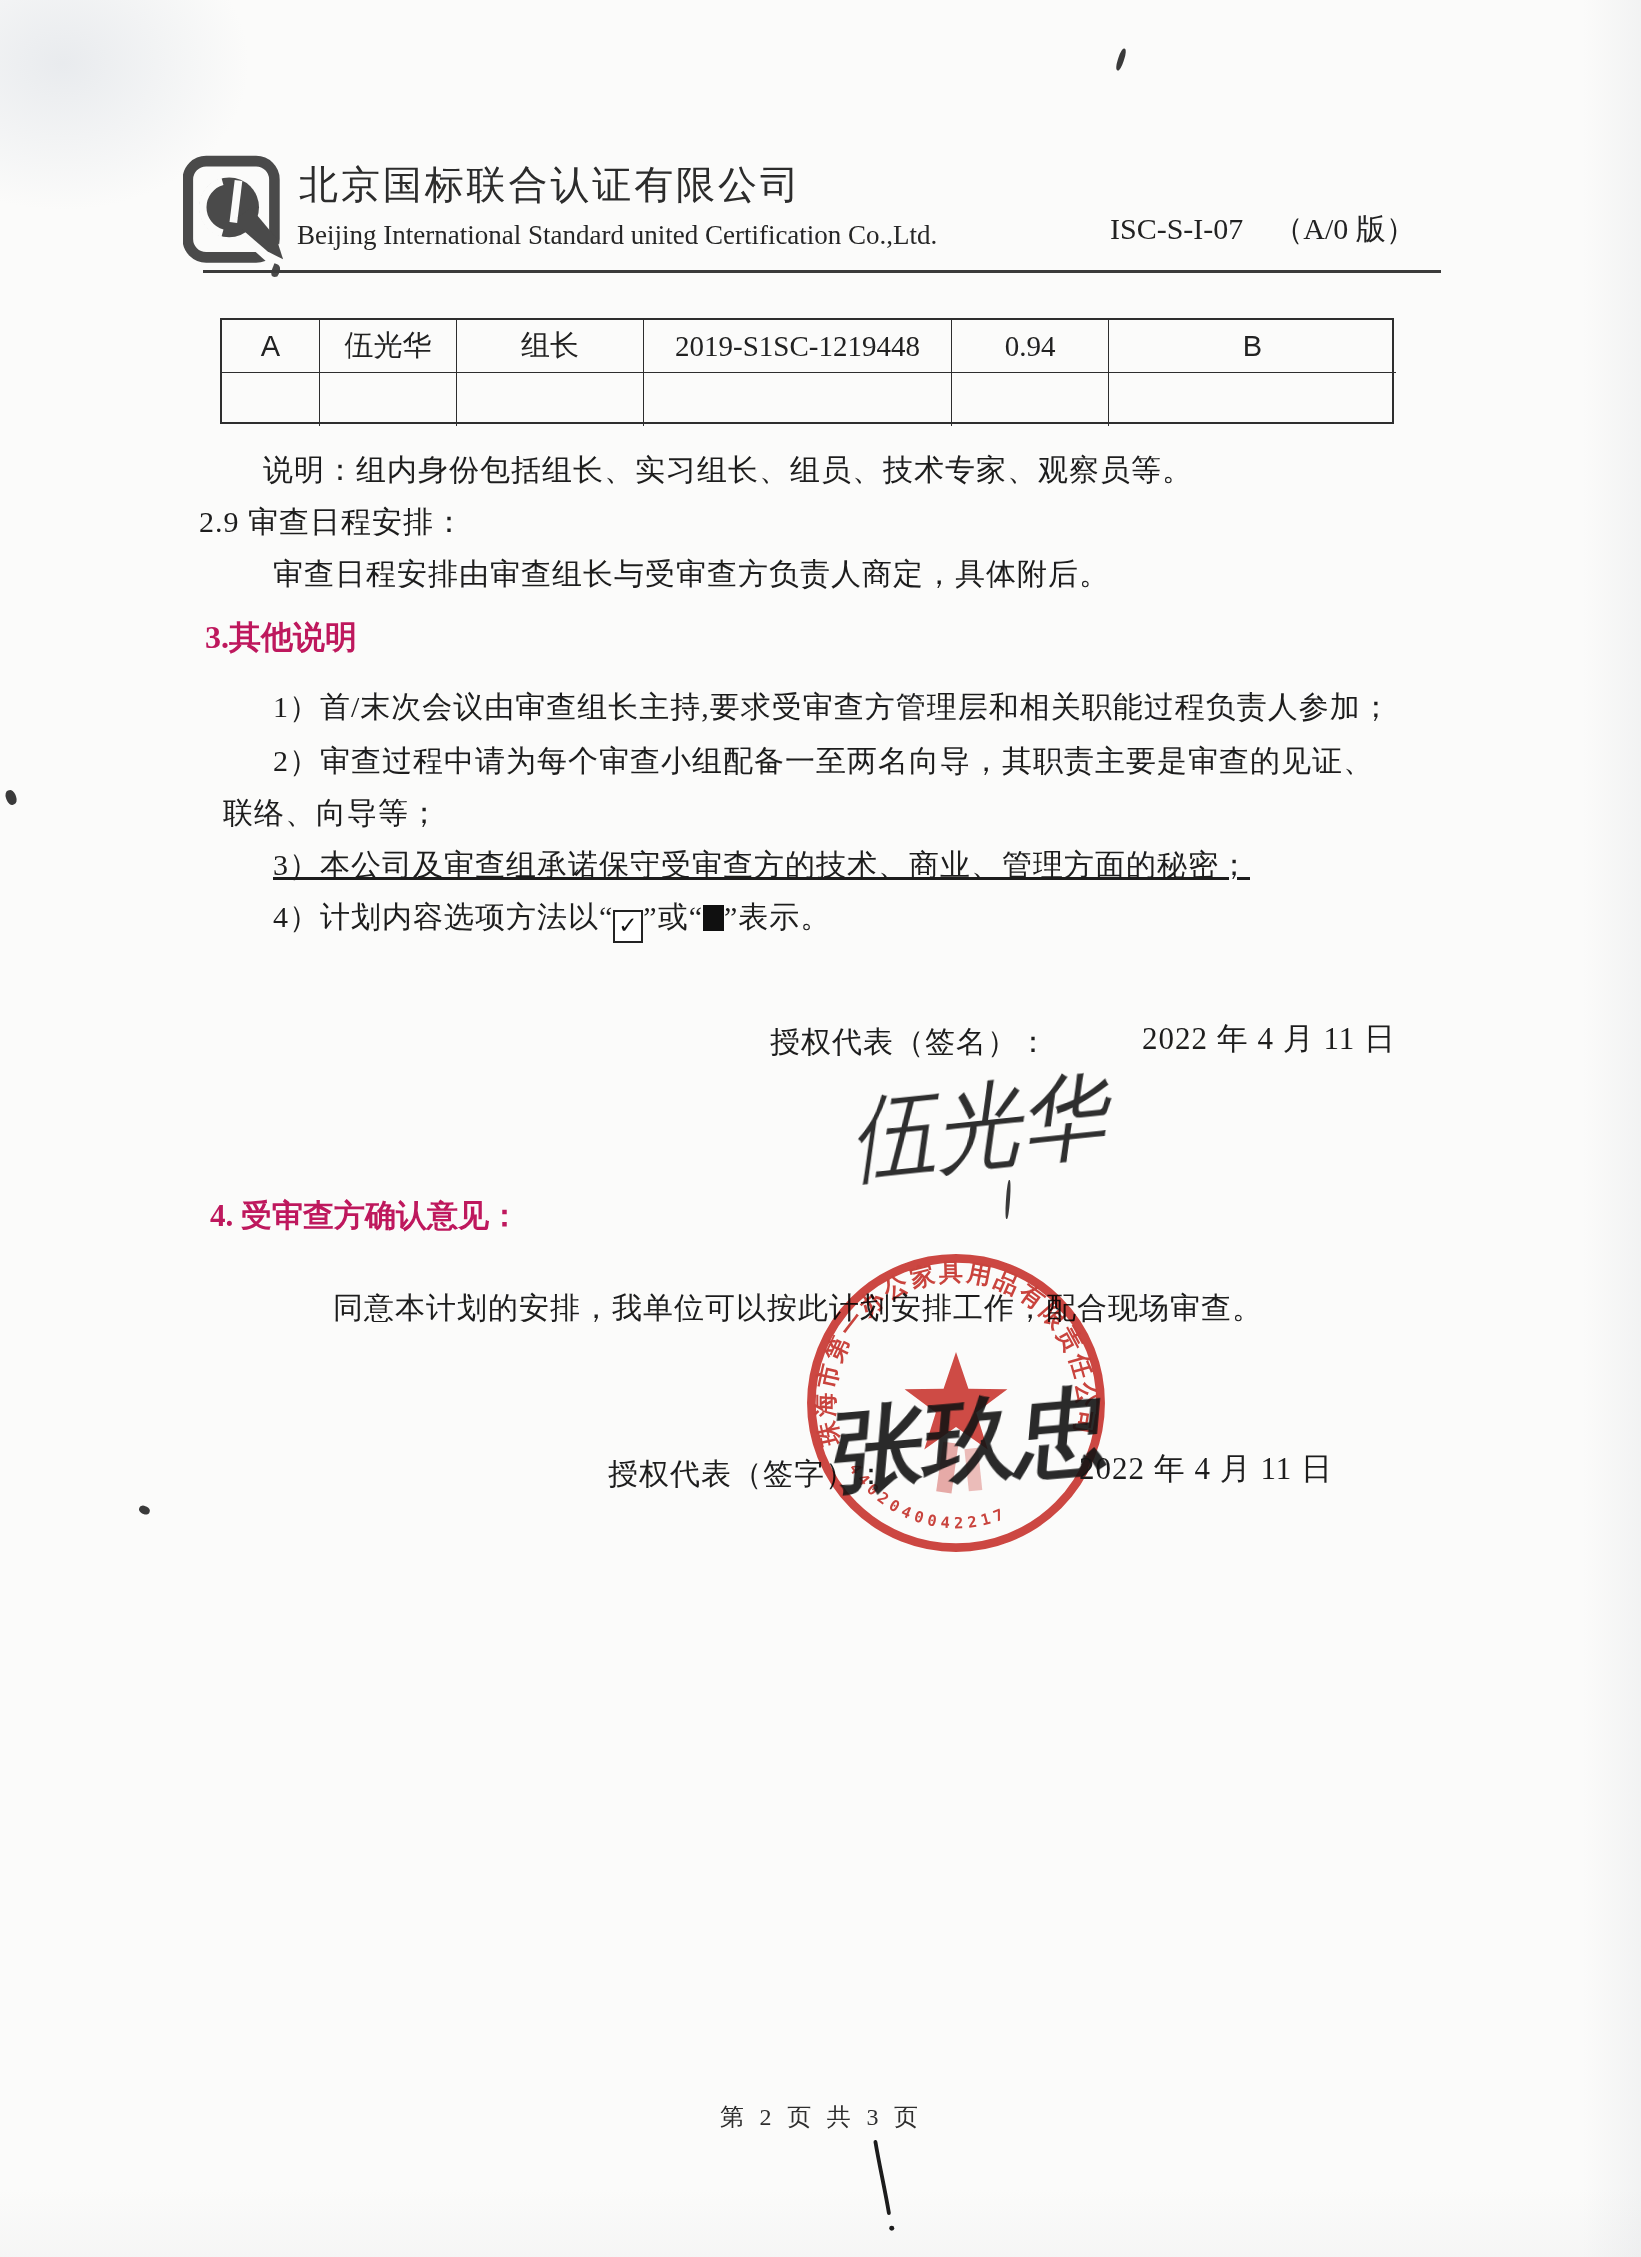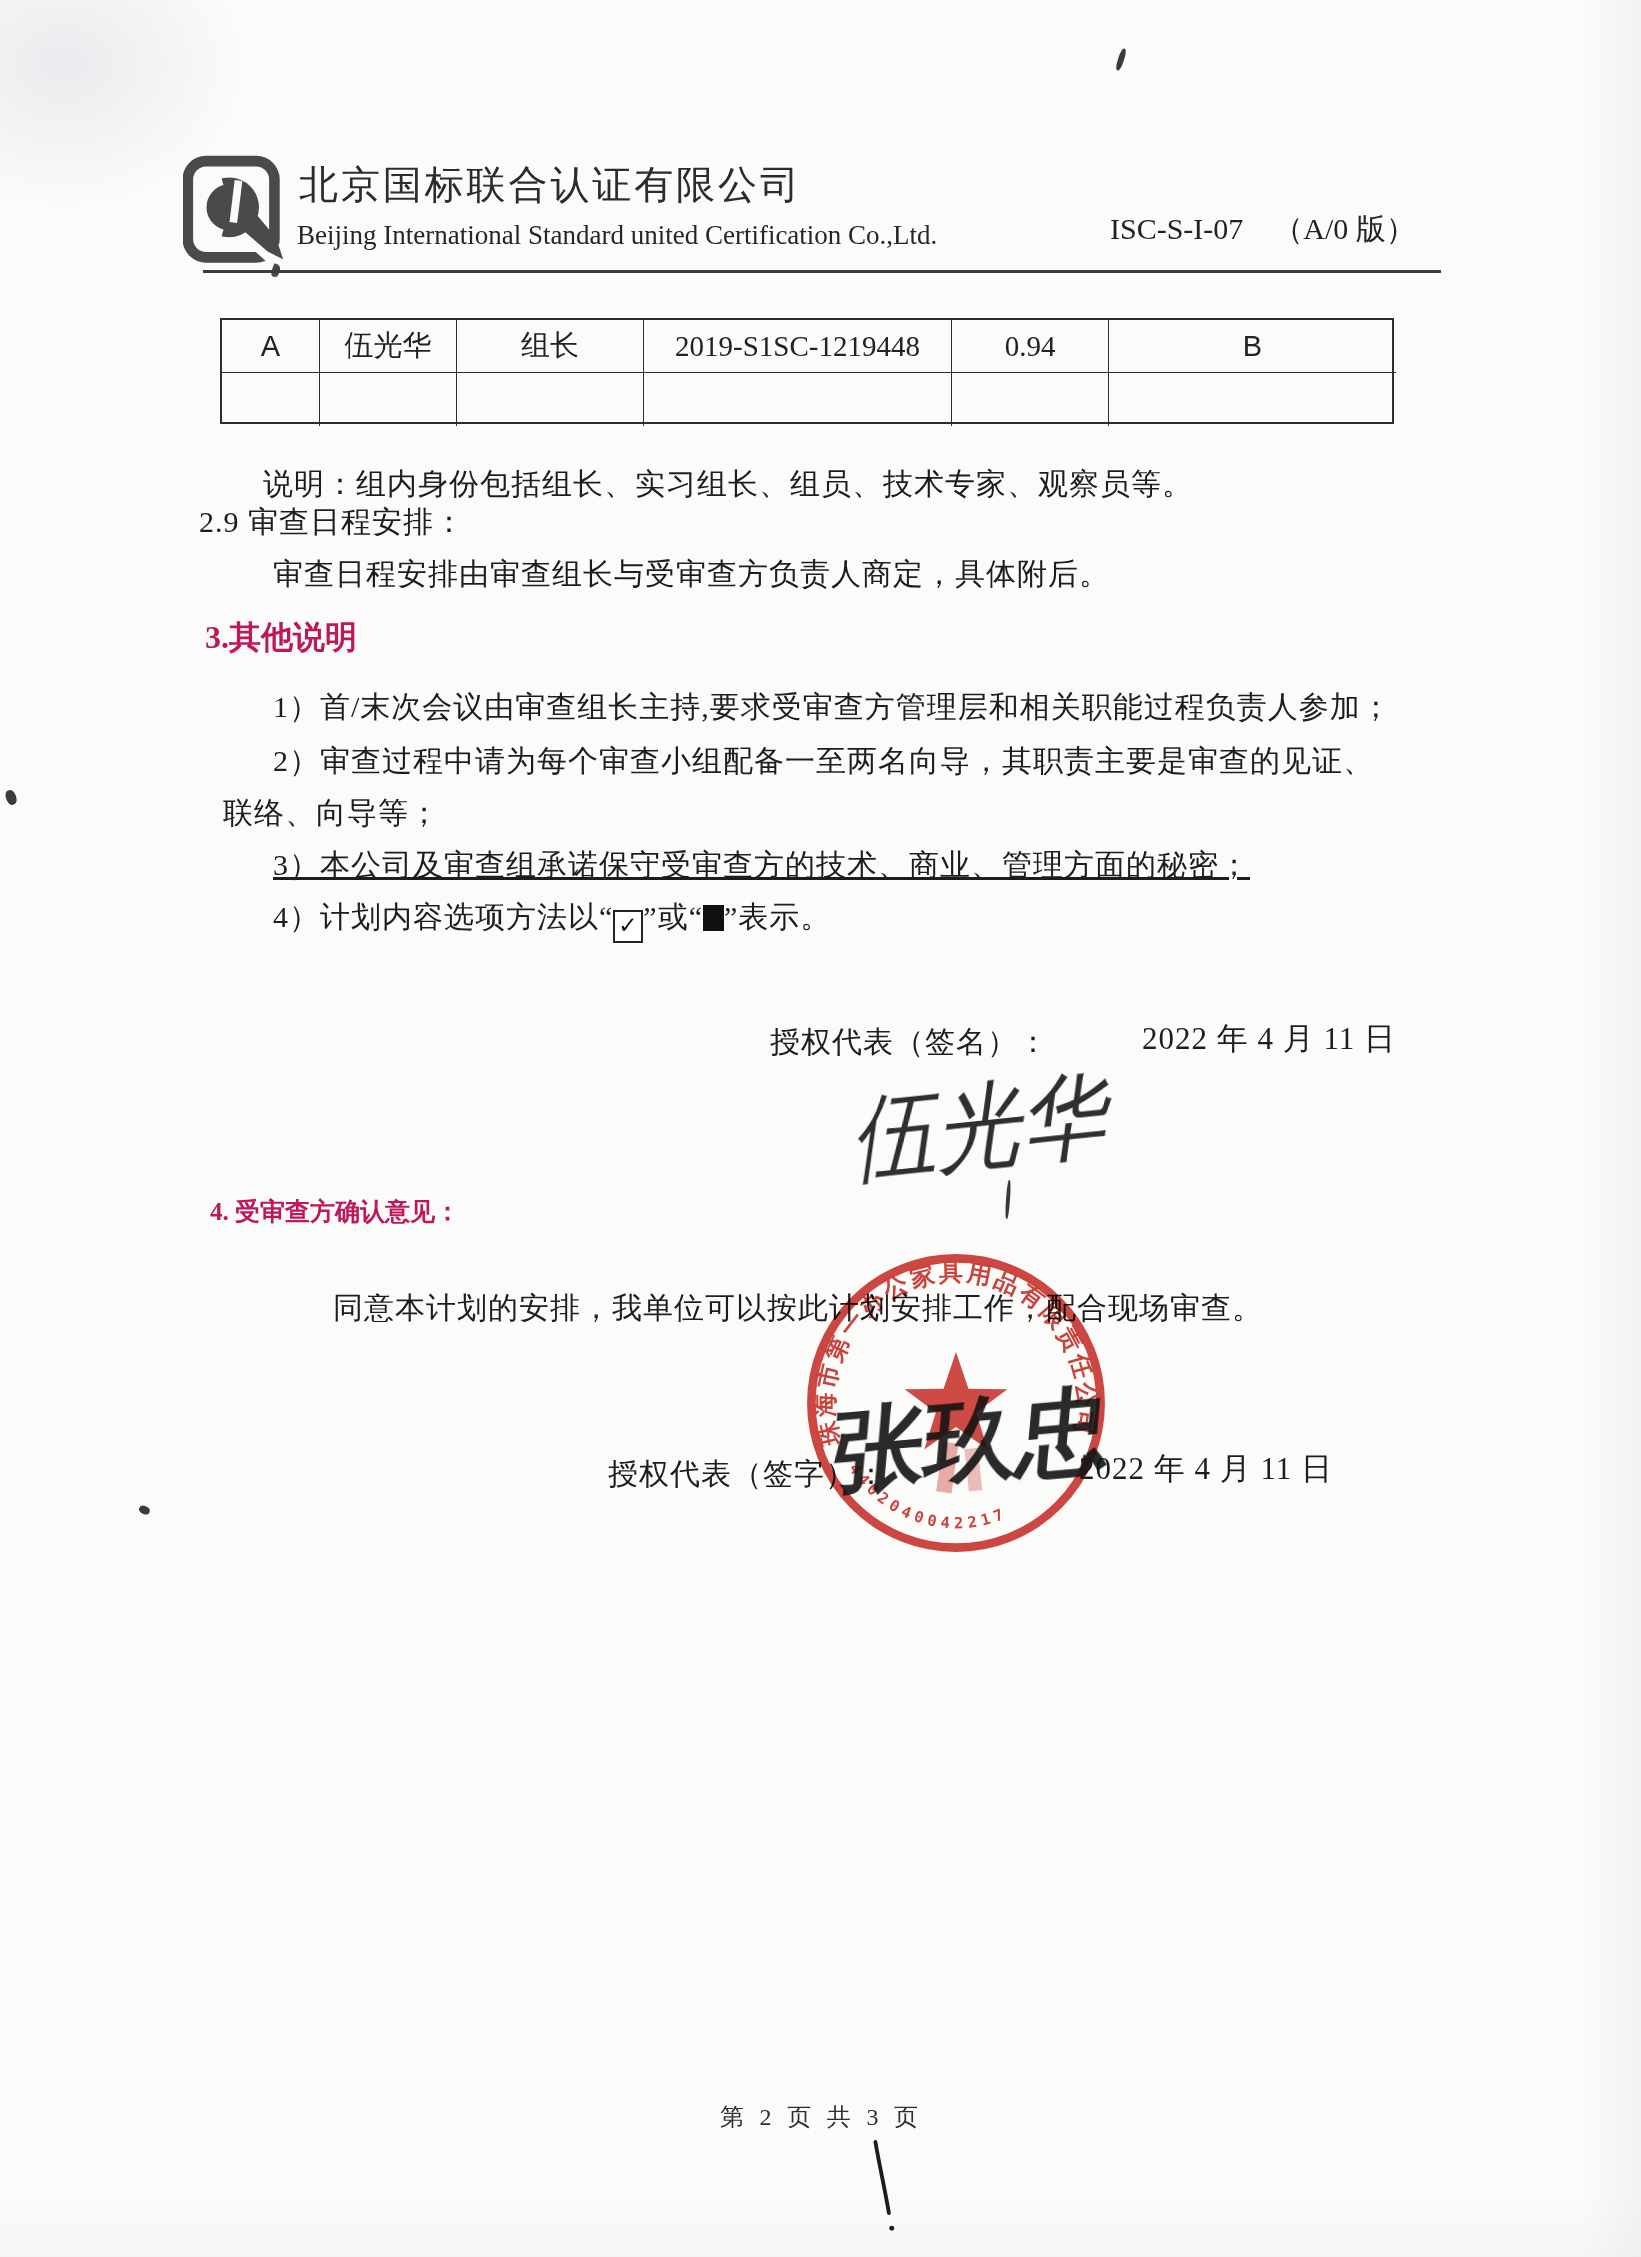--- a/index.html
+++ b/index.html
@@ -88,38 +88,38 @@
   <div class="cell">2019-S1SC-1219448</div>
   <div class="cell">0.94</div>
   <div class="cell rowhead">B</div>
   <div class="cell"></div>
   <div class="cell"></div>
   <div class="cell"></div>
   <div class="cell"></div>
   <div class="cell"></div>
 </div>
 
-<div class="abs line" style="left:263px;top:464px;">说明：组内身份包括组长、实习组长、组员、技术专家、观察员等。</div>
+<div class="abs line" style="left:263px;top:450px;">说明：组内身份包括组长、实习组长、组员、技术专家、观察员等。</div>
 <div class="abs line" style="left:199px;top:502px;">2.9 审查日程安排：</div>
 <div class="abs line" style="left:273px;top:554px;">审查日程安排由审查组长与受审查方负责人商定，具体附后。</div>
 
 <div class="abs h3" style="left:205px;top:616px;">3.其他说明</div>
 <div class="abs line" style="left:273px;top:687px;">1）首/末次会议由审查组长主持,要求受审查方管理层和相关职能过程负责人参加；</div>
 <div class="abs line" style="left:273px;top:741px;">2）审查过程中请为每个审查小组配备一至两名向导，其职责主要是审查的见证、</div>
 <div class="abs line" style="left:205px;top:793px;margin-left:18px;">联络、向导等；</div>
 <div class="abs line" style="left:273px;top:845px;text-decoration:underline;">3）本公司及审查组承诺保守受审查方的技术、商业、管理方面的秘密；</div>
 <div class="abs line" style="left:273px;top:897px;">
   <span>4）计划内容选项方法以“</span><span class="chk-box">✓</span><span>”或“</span><span class="chk-fill"></span><span>”表示。</span>
 </div>
 
 <div class="abs line" style="left:770px;top:1022px;">授权代表（签名）：</div>
 <div class="abs line" style="left:1142px;top:1018px;font-size:31px;">2022 年 4 月 11 日</div>
 <div class="abs handwrite sig-leader">伍光华</div>
 
-<div class="abs h3" style="left:210px;top:1195px;font-size:25px;">4. 受审查方确认意见：</div>
+<div class="abs h3" style="left:210px;top:1195px;font-size:31px;">4. 受审查方确认意见：</div>
 <div class="abs line" style="left:333px;top:1288px;">同意本计划的安排，我单位可以按此计划安排工作，配合现场审查。</div>
 <div class="abs line" style="left:608px;top:1454px;">授权代表（签字）：</div>
 <div class="abs line" style="left:1079px;top:1448px;font-size:31px;z-index:6;">2022 年 4 月 11 日</div>
 
 <div class="abs stamp">
   <svg width="322" height="322" viewBox="0 0 334 334">
     <circle cx="167" cy="167" r="150" fill="none" stroke="#cd3a34" stroke-width="9"></circle>
     <polygon fill="#cf3e38" points="167,114 179.9,152.2 220.3,152.7 187.9,176.8 199.9,215.3 167,192 134.1,215.3 146.1,176.8 113.7,152.7 154.1,152.2"></polygon>
     <path id="seal-arc-top" d="M 47.7 210.4 A 127 127 0 1 1 286.3 210.4" fill="none"></path>
     <text font-size="25" font-weight="bold" fill="#c9362f" letter-spacing="3" font-family="'Liberation Serif','DejaVu Serif',serif">

